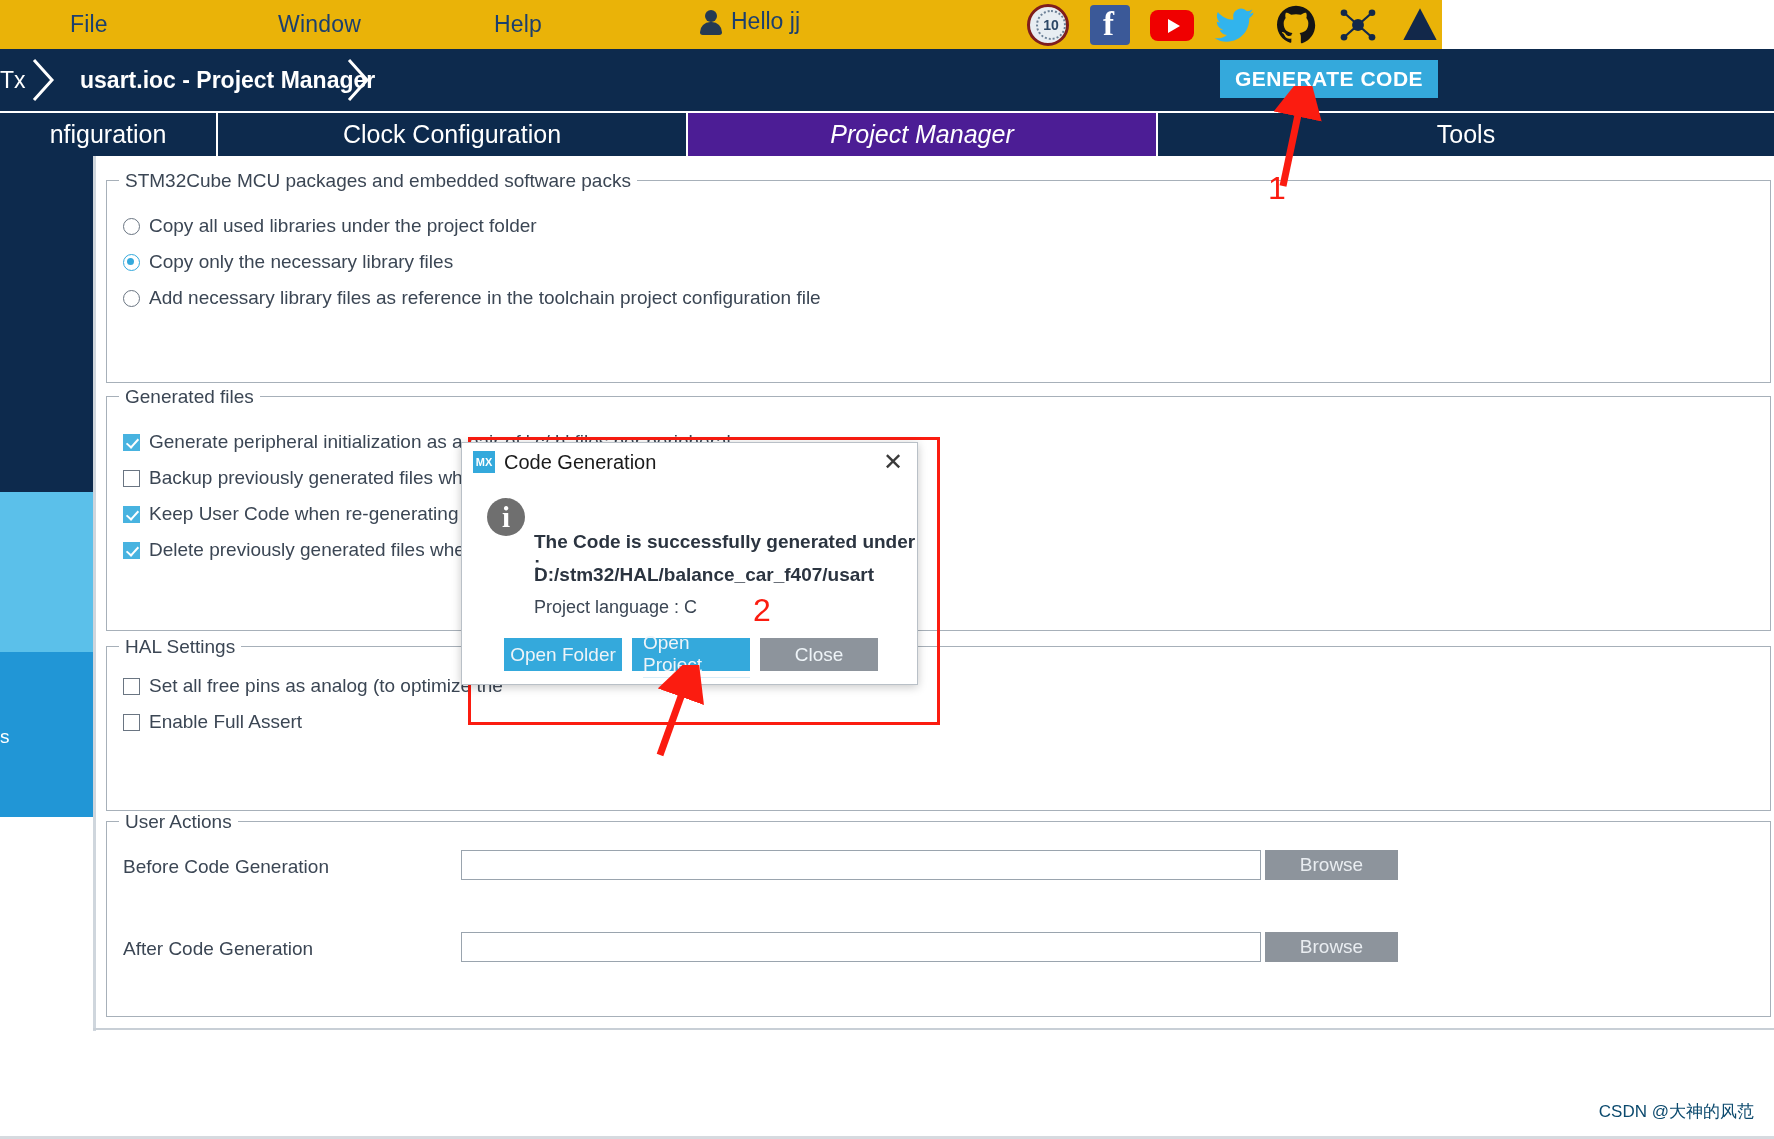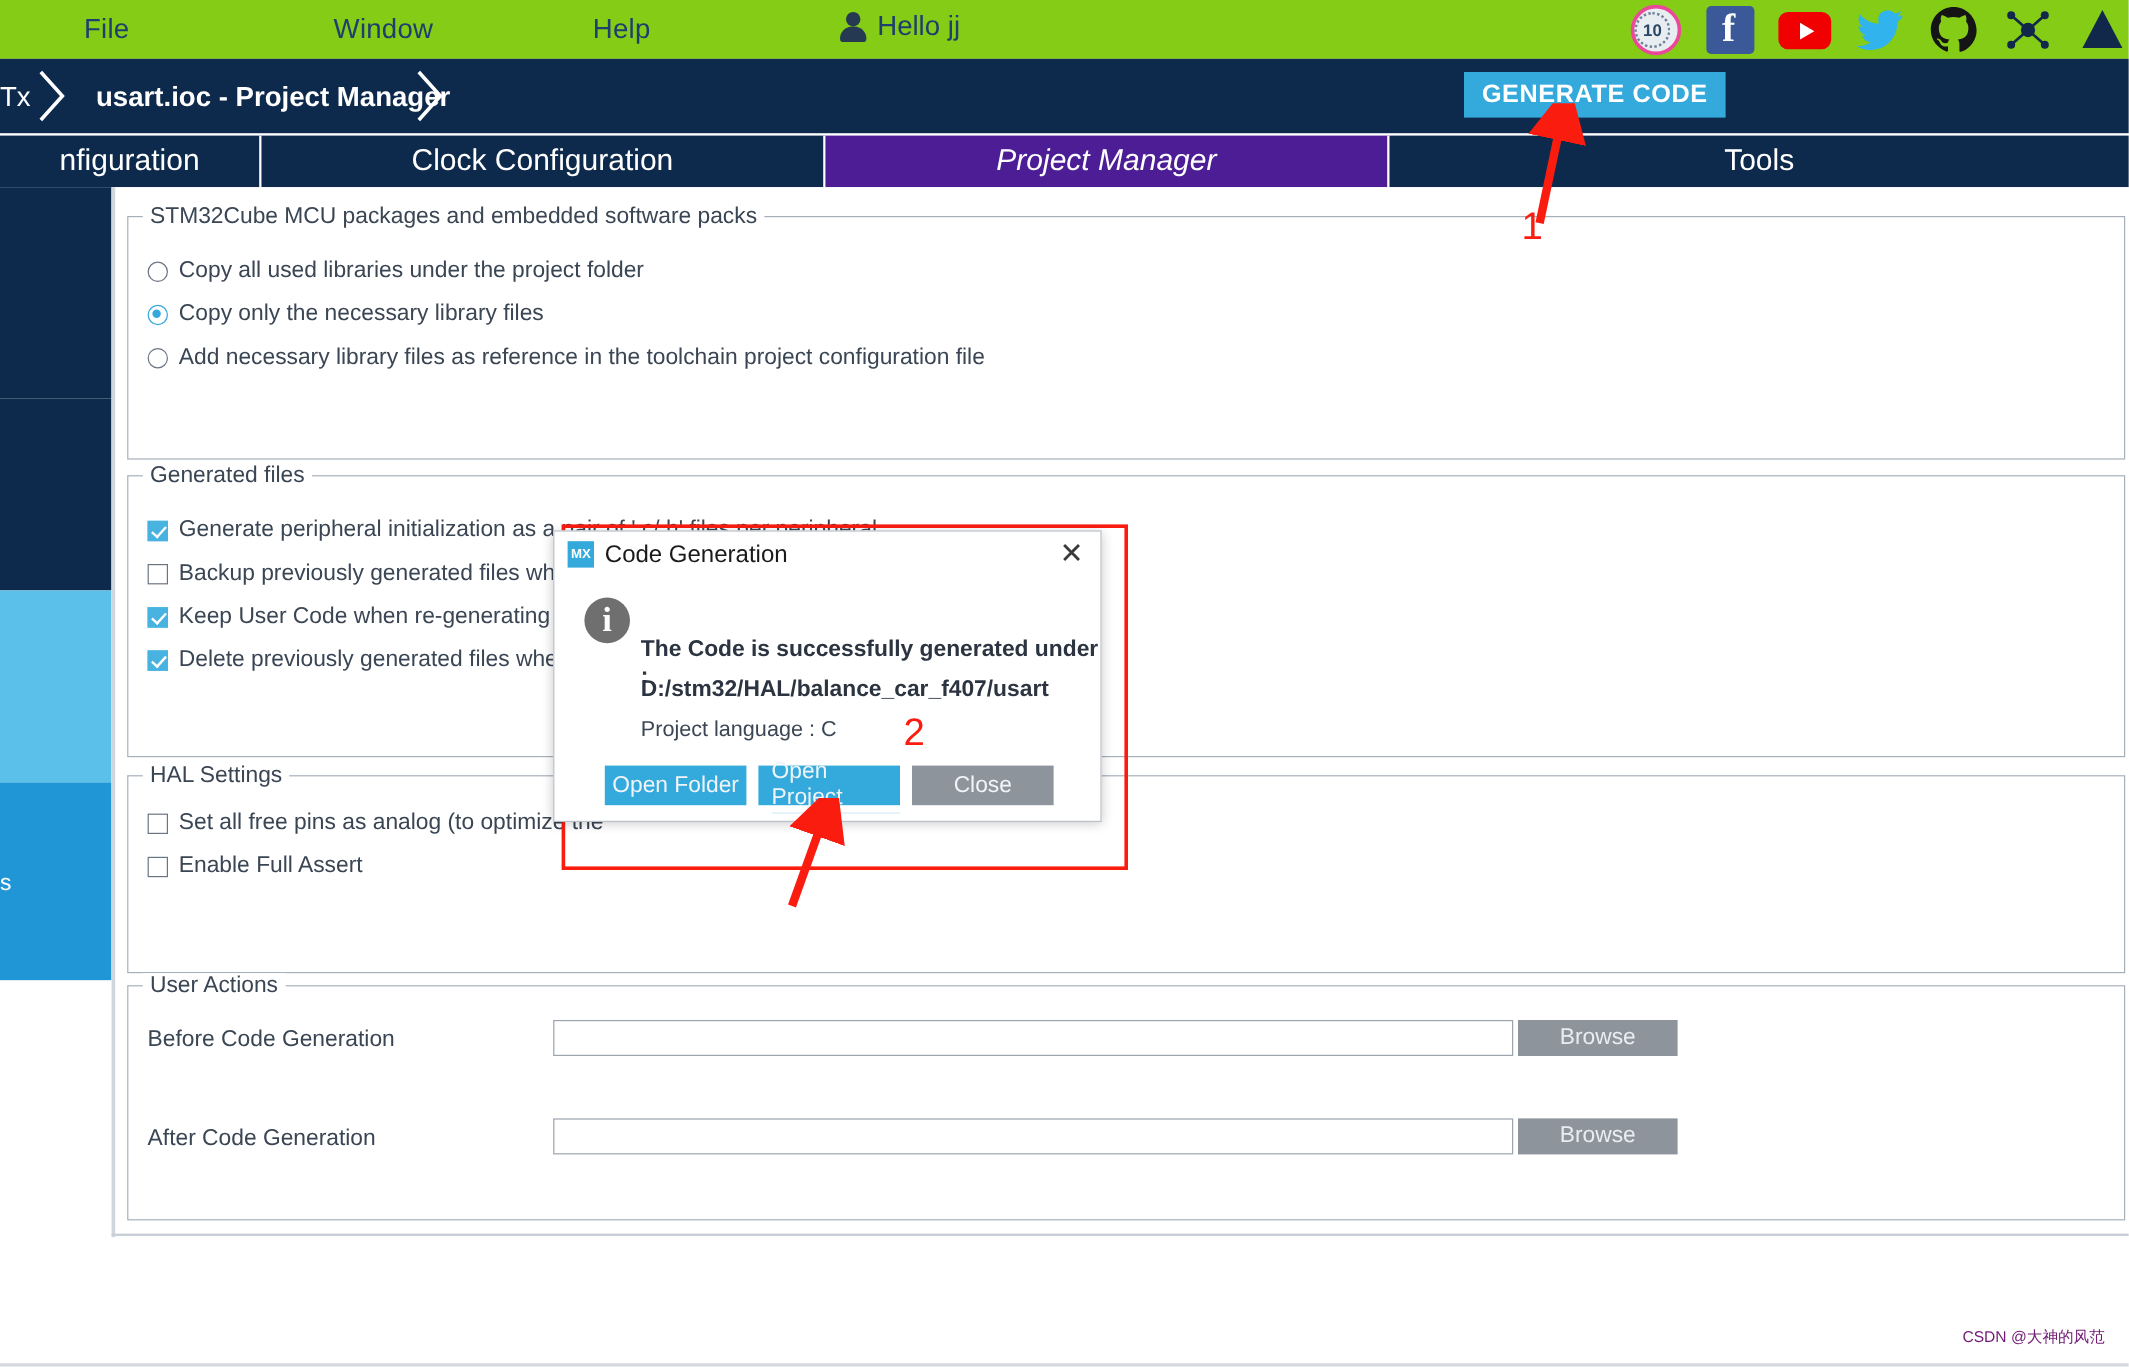--- a/index.html
+++ b/index.html
@@ -7,42 +7,42 @@
   body {
     width:1774px; height:1139px;
     font-family:"Liberation Sans", sans-serif;
     background:#ffffff;
     overflow:hidden;
     position:relative;
   }
 
   
   .menubar{
-    position:absolute; left:0; top:0; width:1774px; height:49px;
-    background:#84cc16; display:flex; align-items:center;
+    position:absolute; left:0; top:0; width:1442px; height:49px;
+    background:#eab308; display:flex; align-items:center;
   }
   .menu-item{
     color:#1c3f6e; font-size:23px; letter-spacing:0.2px;
     position:absolute; top:11px; cursor:default;
   }
   .menu-file{ left:70px; }
   .menu-window{ left:278px; }
   .menu-help{ left:494px; }
 
   .hello-wrap{ position:absolute; left:700px; top:8px; display:flex; align-items:center; gap:9px; }
   .person-icon{ width:22px; height:26px; position:relative; }
   .person-icon .head{ position:absolute; left:5px; top:1px; width:12px; height:12px; border-radius:50%; background:#253a52;}
   .person-icon .body{ position:absolute; left:0px; top:13px; width:22px; height:13px; border-radius:11px 11px 3px 3px; background:#253a52;}
   .hello-text{ color:#1c3f6e; font-size:23px; }
 
   .social-row{ position:absolute; right:0px; top:2px; height:46px; display:flex; align-items:center; gap:18px; padding-right:0px; }
   .ico{ width:44px; height:44px; display:flex; align-items:center; justify-content:center; }
 
-  .badge10{ width:42px; height:42px; border-radius:50%; background:#e8edf2; border:3px solid #ec4899; position:relative;
-            display:flex; align-items:center; justify-content:flex-start; }
+  .badge10{ width:42px; height:42px; border-radius:50%; background:#e8edf2; border:3px solid #7f1d1d; position:relative;
+            display:flex; align-items:center; justify-content:flex-end; }
   .badge10 .b-in{ width:30px; height:30px; border-radius:50%; border:2px dotted #6d8197; display:flex; align-items:center; justify-content:center;
             font-size:14px; font-weight:bold; color:#2c4766;}
 
   .fb{ width:40px; height:40px; background:#3b5998; border-radius:4px; position:relative; }
   .fb:after{ content:"f"; position:absolute; left:13px; top:1px; font-family:"Liberation Serif", serif; font-weight:bold; font-size:33px; color:#fff;}
 
   .yt{ width:44px; height:31px; background:#f00000; border-radius:8px; position:relative; }
   .yt:after{ content:""; position:absolute; left:18px; top:9px; border-left:12px solid #fff; border-top:7px solid transparent; border-bottom:7px solid transparent;}
 
   .tw svg{ width:42px; height:42px; }
@@ -181,21 +181,21 @@
 
   
   .anno-num{
     position:absolute; color:#fb1c10; font-size:32px; font-family:"Liberation Sans", sans-serif; z-index:40;
   }
   .anno-1{ left:1268px; top:170px; }
   .anno-2{ left:753px; top:592px; }
   .arrow{ position:absolute; z-index:38; pointer-events:none; }
 
   .csdn{
-    position:absolute; right:20px; bottom:16px; color:#701a75; font-size:13px;
+    position:absolute; right:20px; bottom:16px; color:#0c4a6e; font-size:17px;
   }
   .bottom-line{ position:absolute; left:0; bottom:0; width:1774px; height:3px; background:#d6dadf; }
   .panel-rule{ position:absolute; left:93px; top:1028px; width:1681px; height:2px; background:#c8cfd6;}
 </style>
 </head>
 <body>
 
 <div class="menubar">
   <div class="menu-item menu-file">File</div>
   <div class="menu-item menu-window">Window</div>

